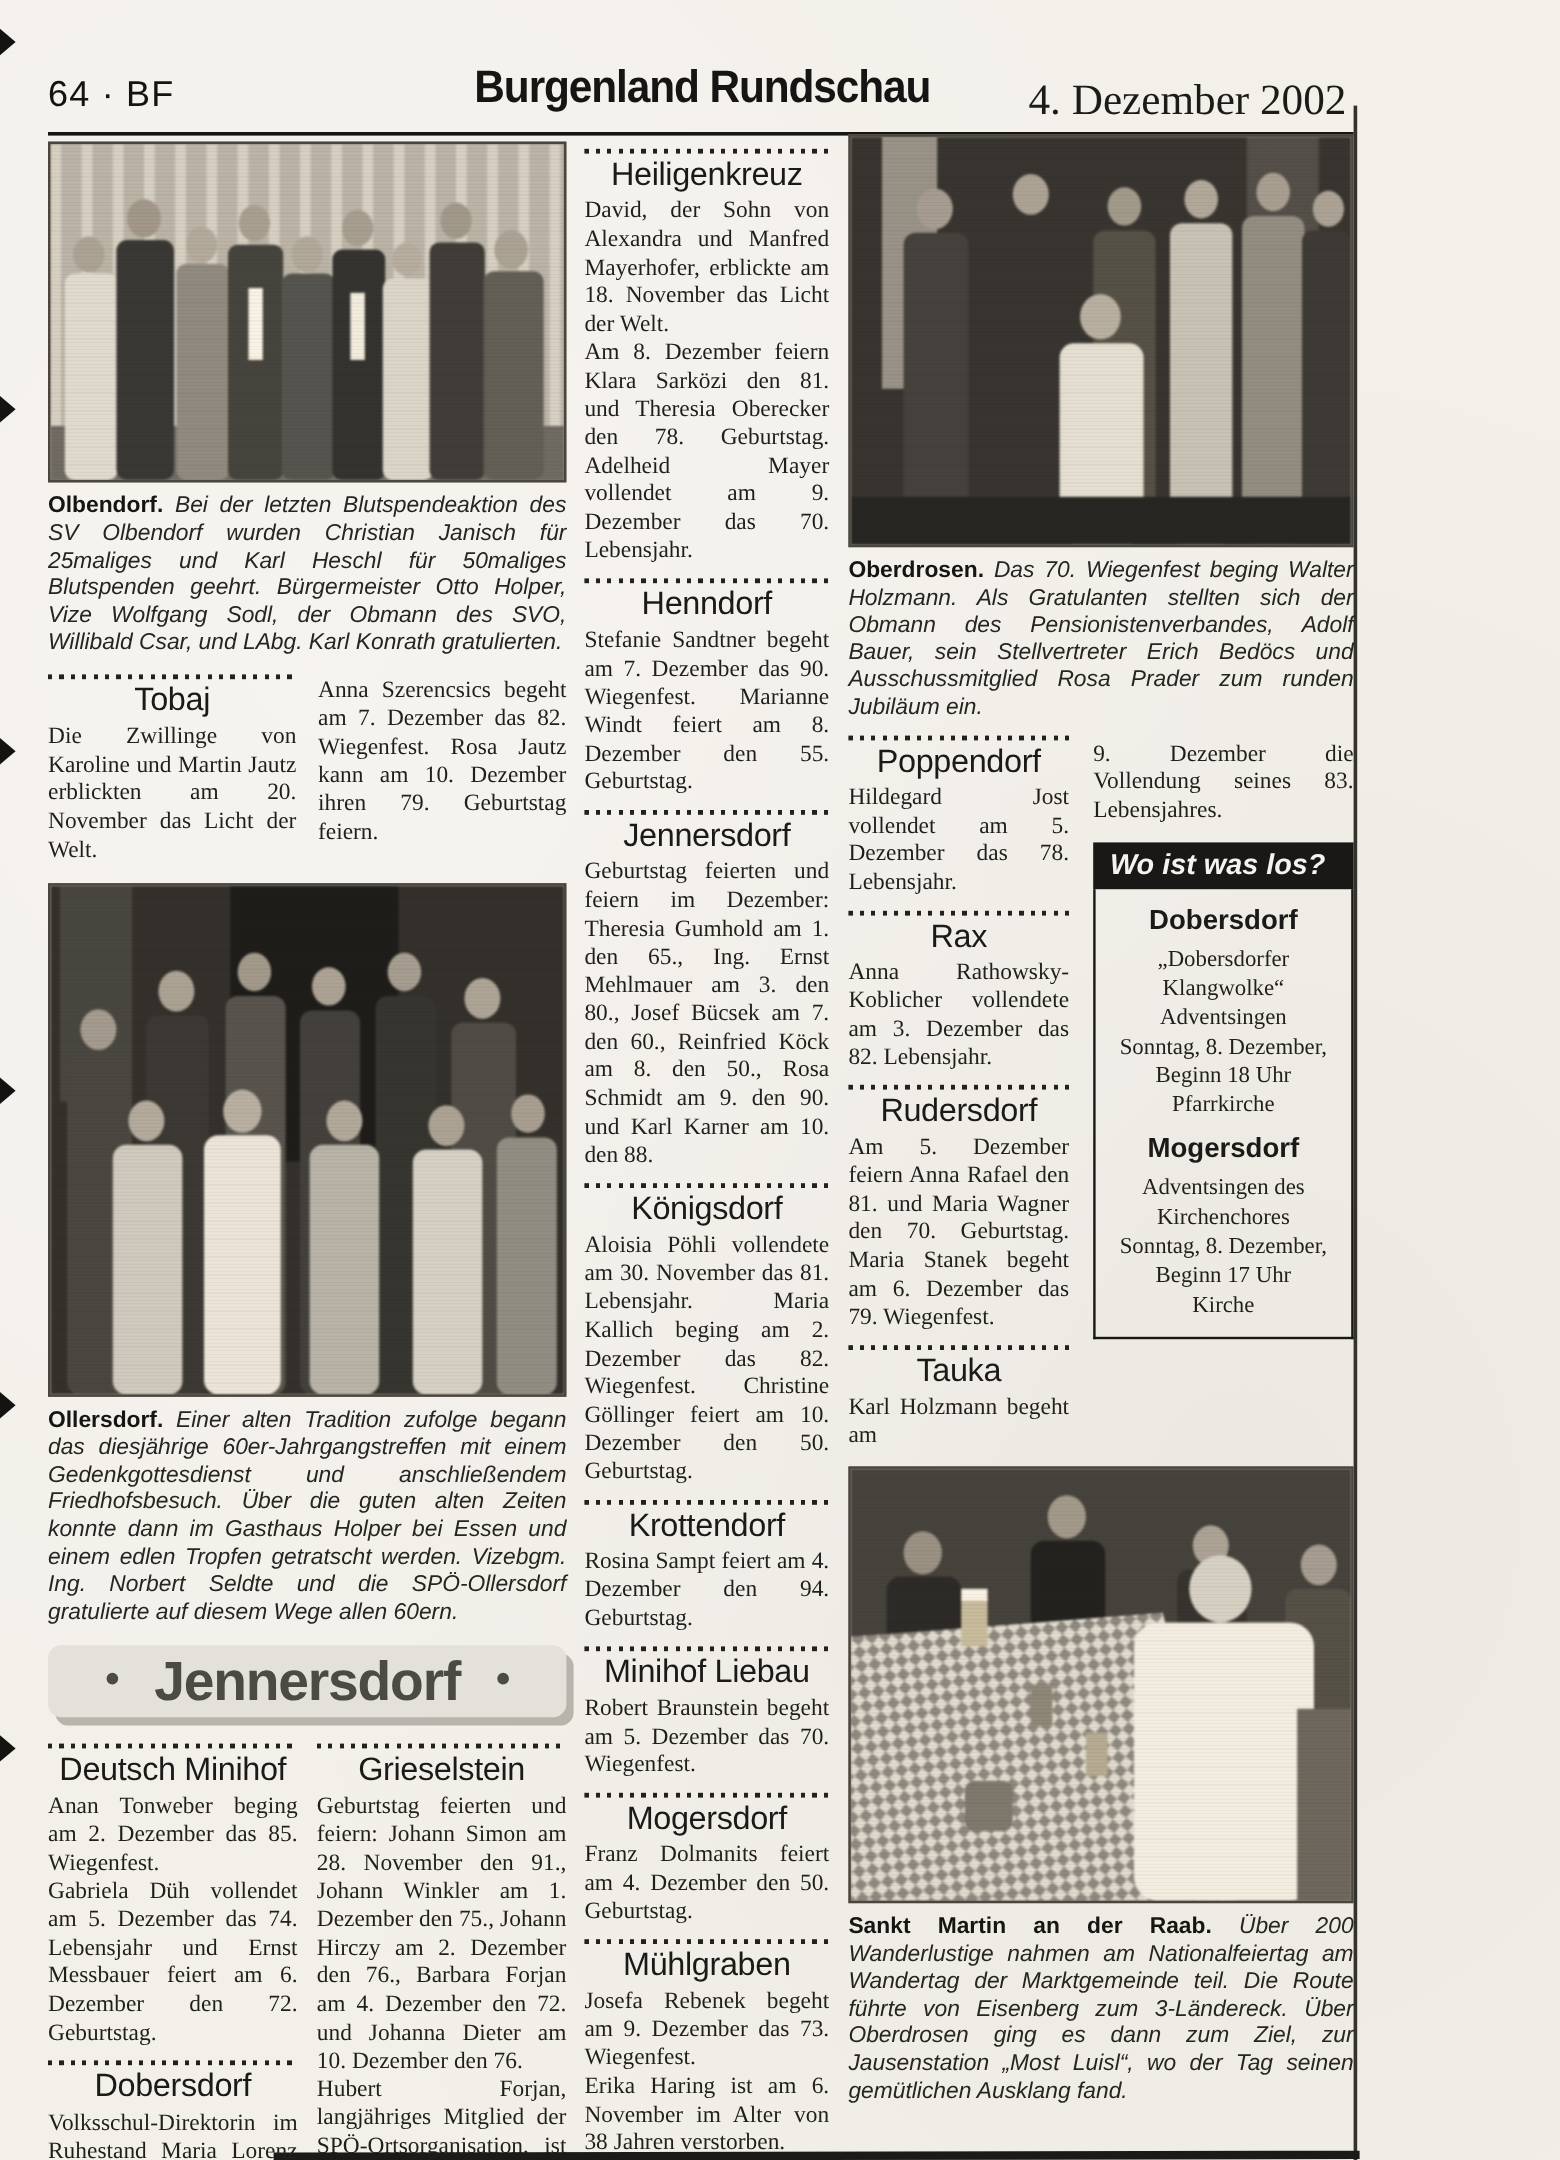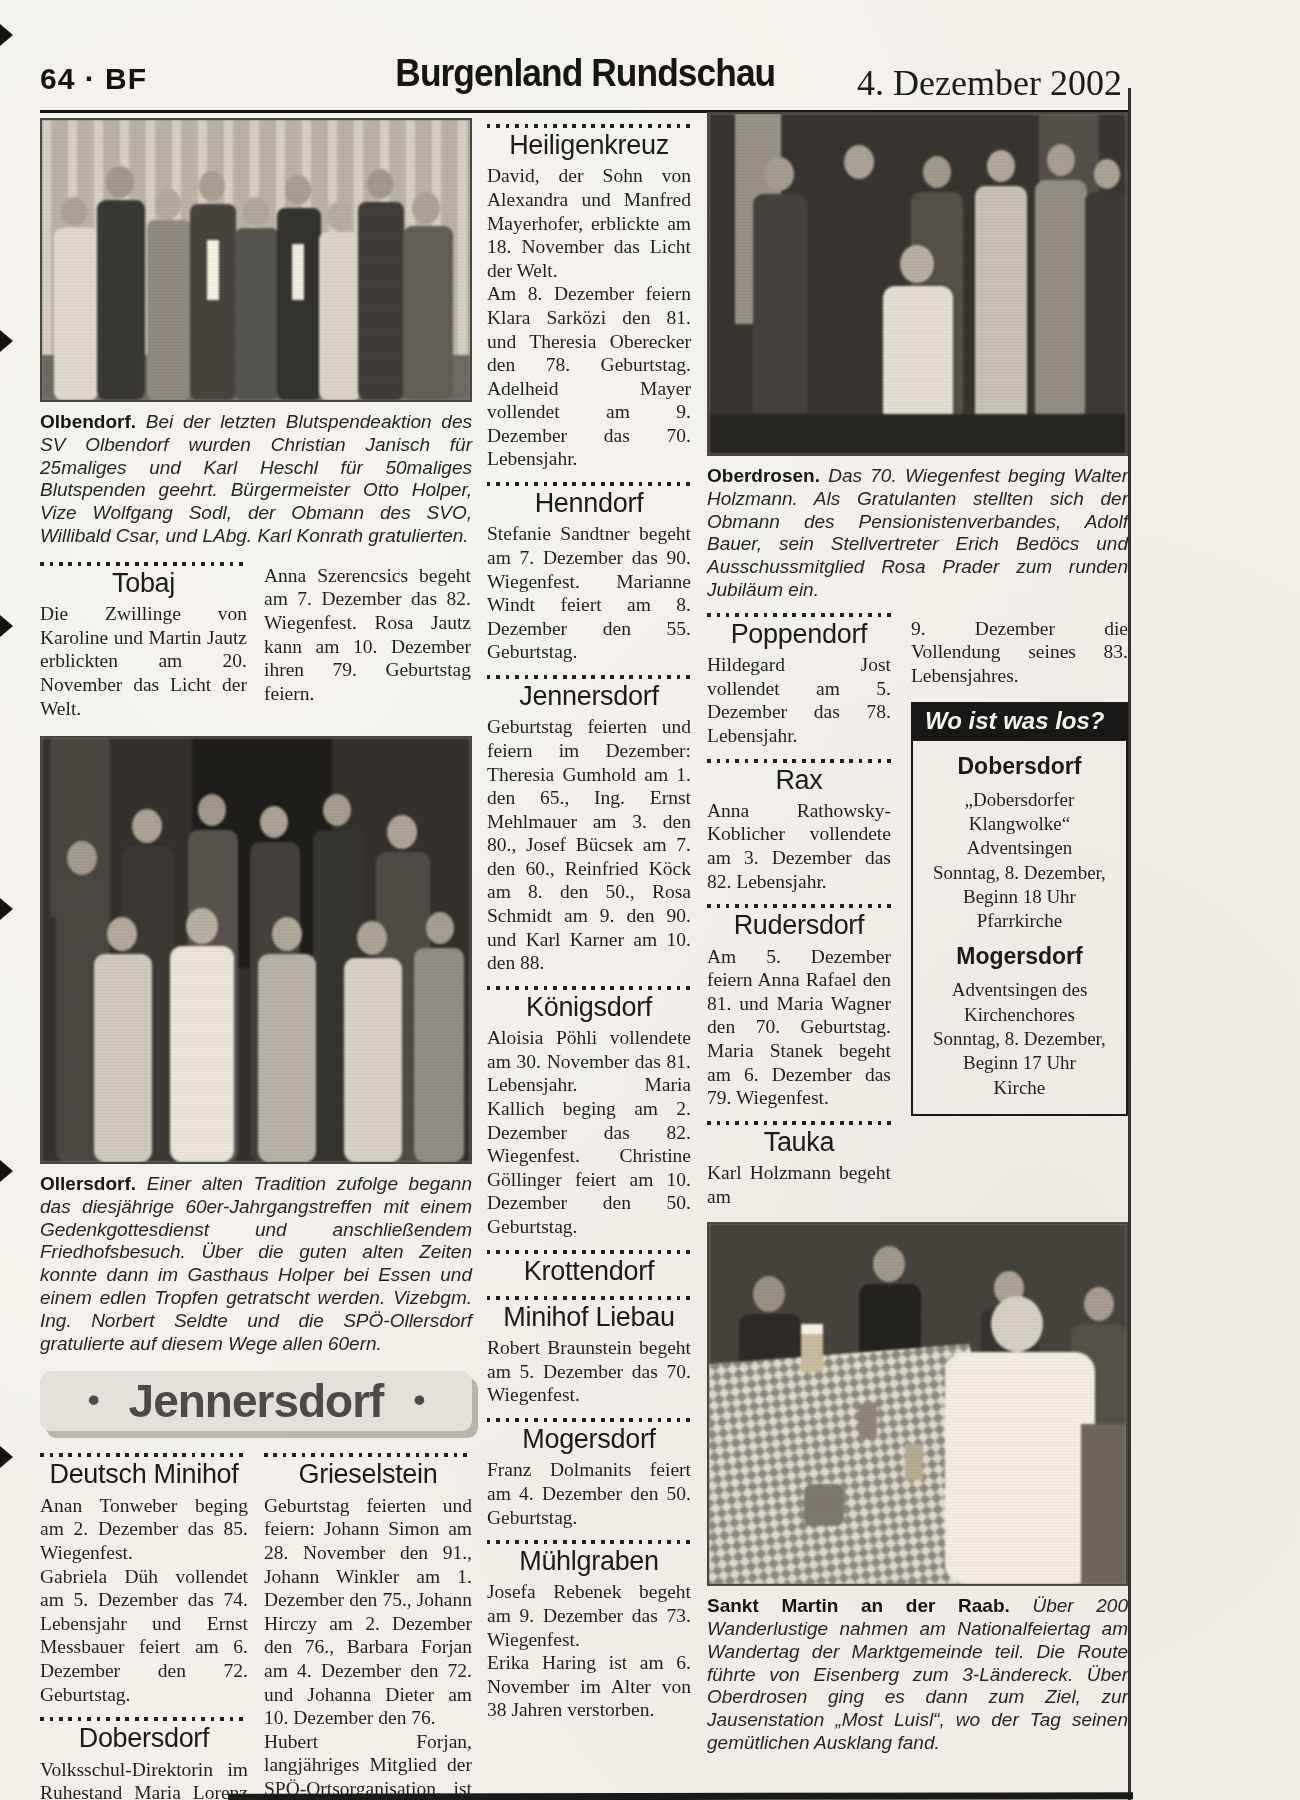--- a/index.html
+++ b/index.html
@@ -6,21 +6,21 @@
   body{width:1300px;height:1800px;background:#e8e5df;font-family:"Liberation Serif",serif;}
   .page{position:relative;width:1300px;height:1800px;background:#f3f0ea;overflow:hidden;
         background-image:radial-gradient(ellipse at 20% 30%,rgba(255,255,255,.25),transparent 60%),
                          radial-gradient(ellipse at 80% 70%,rgba(120,110,95,.06),transparent 55%);}
   
   .edge-line{position:absolute;left:1128px;top:88px;width:3px;height:1712px;background:#35322d;}
   .bottom-strip{position:absolute;left:228px;top:1793px;width:905px;height:7px;background:#1c1a18;transform:skewY(-0.1deg);}
   .punch{position:absolute;left:0;width:0;height:0;border-top:11px solid transparent;border-bottom:11px solid transparent;border-left:13px solid #141311;}
   
   .masthead{position:absolute;left:0;top:0;width:1300px;height:112px;}
-  .page-num{position:absolute;left:40px;top:62px;font-family:"Liberation Sans",sans-serif;font-weight:bold;font-size:30px;color:#141311;letter-spacing:1px;}
+  .page-num{position:absolute;left:40px;top:62px;font-family:"Liberation Sans",sans-serif;font-weight:normal;font-size:30px;color:#141311;letter-spacing:1px;}
   .paper-title{position:absolute;left:0;top:52px;width:1170px;text-align:center;font-family:"Liberation Sans",sans-serif;font-weight:bold;font-size:38px;color:#161513;letter-spacing:-1px;}
   .paper-title span{display:inline-block;transform:scaleX(.93);}
   .issue-date{position:absolute;right:178px;top:62px;font-size:36px;color:#1c1b19;}
   .head-rule{position:absolute;left:40px;top:110px;width:1088px;height:3px;background:#161614;}
   
   .col{position:absolute;top:118px;}
   .col1{left:40px;width:432px;}
   .col2{left:487px;width:204px;}
   .col3{left:707px;width:421px;top:112px;}
   
@@ -30,21 +30,21 @@
   
   .caption{margin:9px 0 0 0;font-family:"Liberation Sans",sans-serif;font-style:italic;font-weight:500;font-size:19px;line-height:1.2;color:#262521;text-align:justify;}
   .cap-lead{font-style:normal;font-weight:bold;color:#161511;}
   
   .dots{height:4px;background:repeating-linear-gradient(90deg,#22211f 0 3.5px,transparent 3.5px 9.5px);margin:0 0 3px 0;}
   h2.sec-title{margin:2px 0 5px 0;font-family:"Liberation Sans",sans-serif;font-weight:normal;font-size:27px;line-height:1.05;color:#1b1a18;text-align:center;letter-spacing:-.3px;}
   .body{font-size:19.5px;line-height:1.21;color:#201f1c;text-align:justify;}
   .body .para{margin:0;}
   .sec{margin-top:11px;}
   
-  .tobaj{display:flex;gap:17px;margin-top:14px;}
+  .tobaj{display:flex;gap:17px;margin-top:14px;justify-content:space-between;}
   .tobaj .tcol{width:207px;}
   
   .banner{margin-top:16px;height:60px;background:#e4e1db;border-radius:11px;box-shadow:6px 7px 0 rgba(125,121,112,.5);
           display:flex;align-items:center;justify-content:center;gap:30px;
           font-family:"Liberation Sans",sans-serif;font-weight:bold;font-size:46px;color:#4b4a45;letter-spacing:-1px;}
   .banner .bullet{font-size:34px;line-height:1;transform:translateY(-2px);}
   
   .twocol{display:flex;gap:16px;margin-top:22px;}
   .twocol .bcol{width:208px;}
   
@@ -234,20 +234,23 @@
       <div class="dots"></div>
       <h2 class="sec-title">Königsdorf</h2>
       <div class="body">
           <p class="para">Aloisia Pöhli vollendete am 30. November das 81. Lebensjahr. Maria Kallich beging am 2. Dezember das 82. Wiegenfest. Christine Göllinger feiert am 10. Dezember den 50. Geburtstag.</p>
         </div>
     </div>
 
     <div class="sec">
       <div class="dots"></div>
       <h2 class="sec-title">Krottendorf</h2>
+      <div class="body">
+          <p class="para">Rosina Sampt feiert am 4. Dezember den 94. Geburtstag.</p>
+        </div>
     </div>
 
     <div class="sec">
       <div class="dots"></div>
       <h2 class="sec-title">Minihof Liebau</h2>
       <div class="body">
           <p class="para">Robert Braunstein begeht am 5. Dezember das 70. Wiegenfest.</p>
         </div>
     </div>
 

